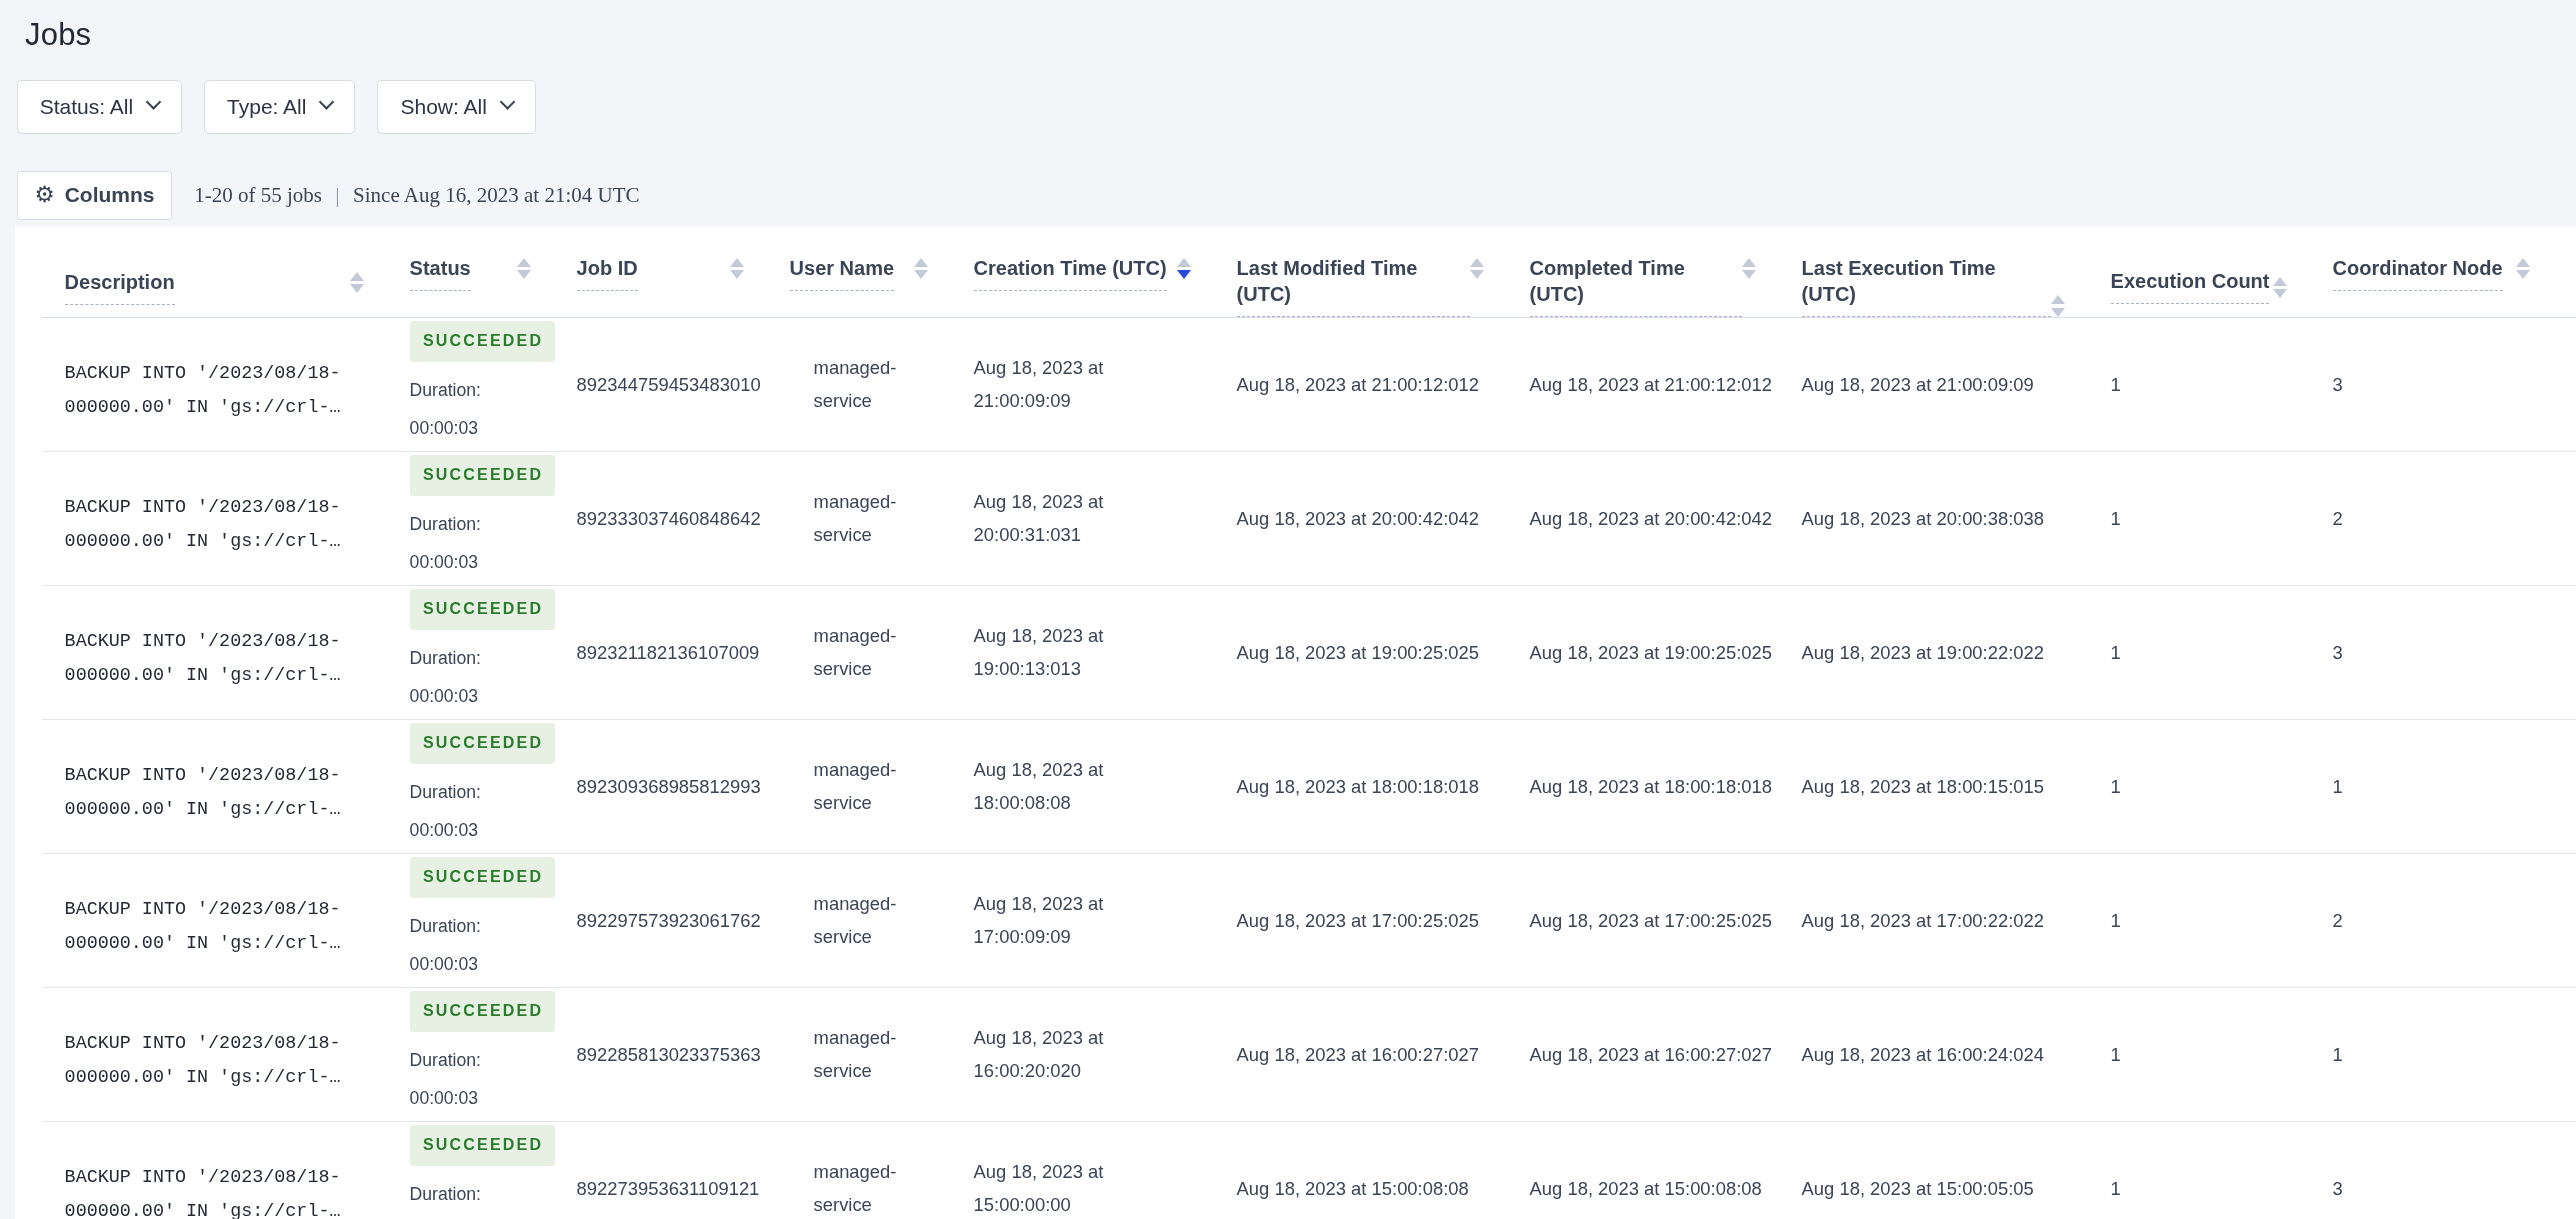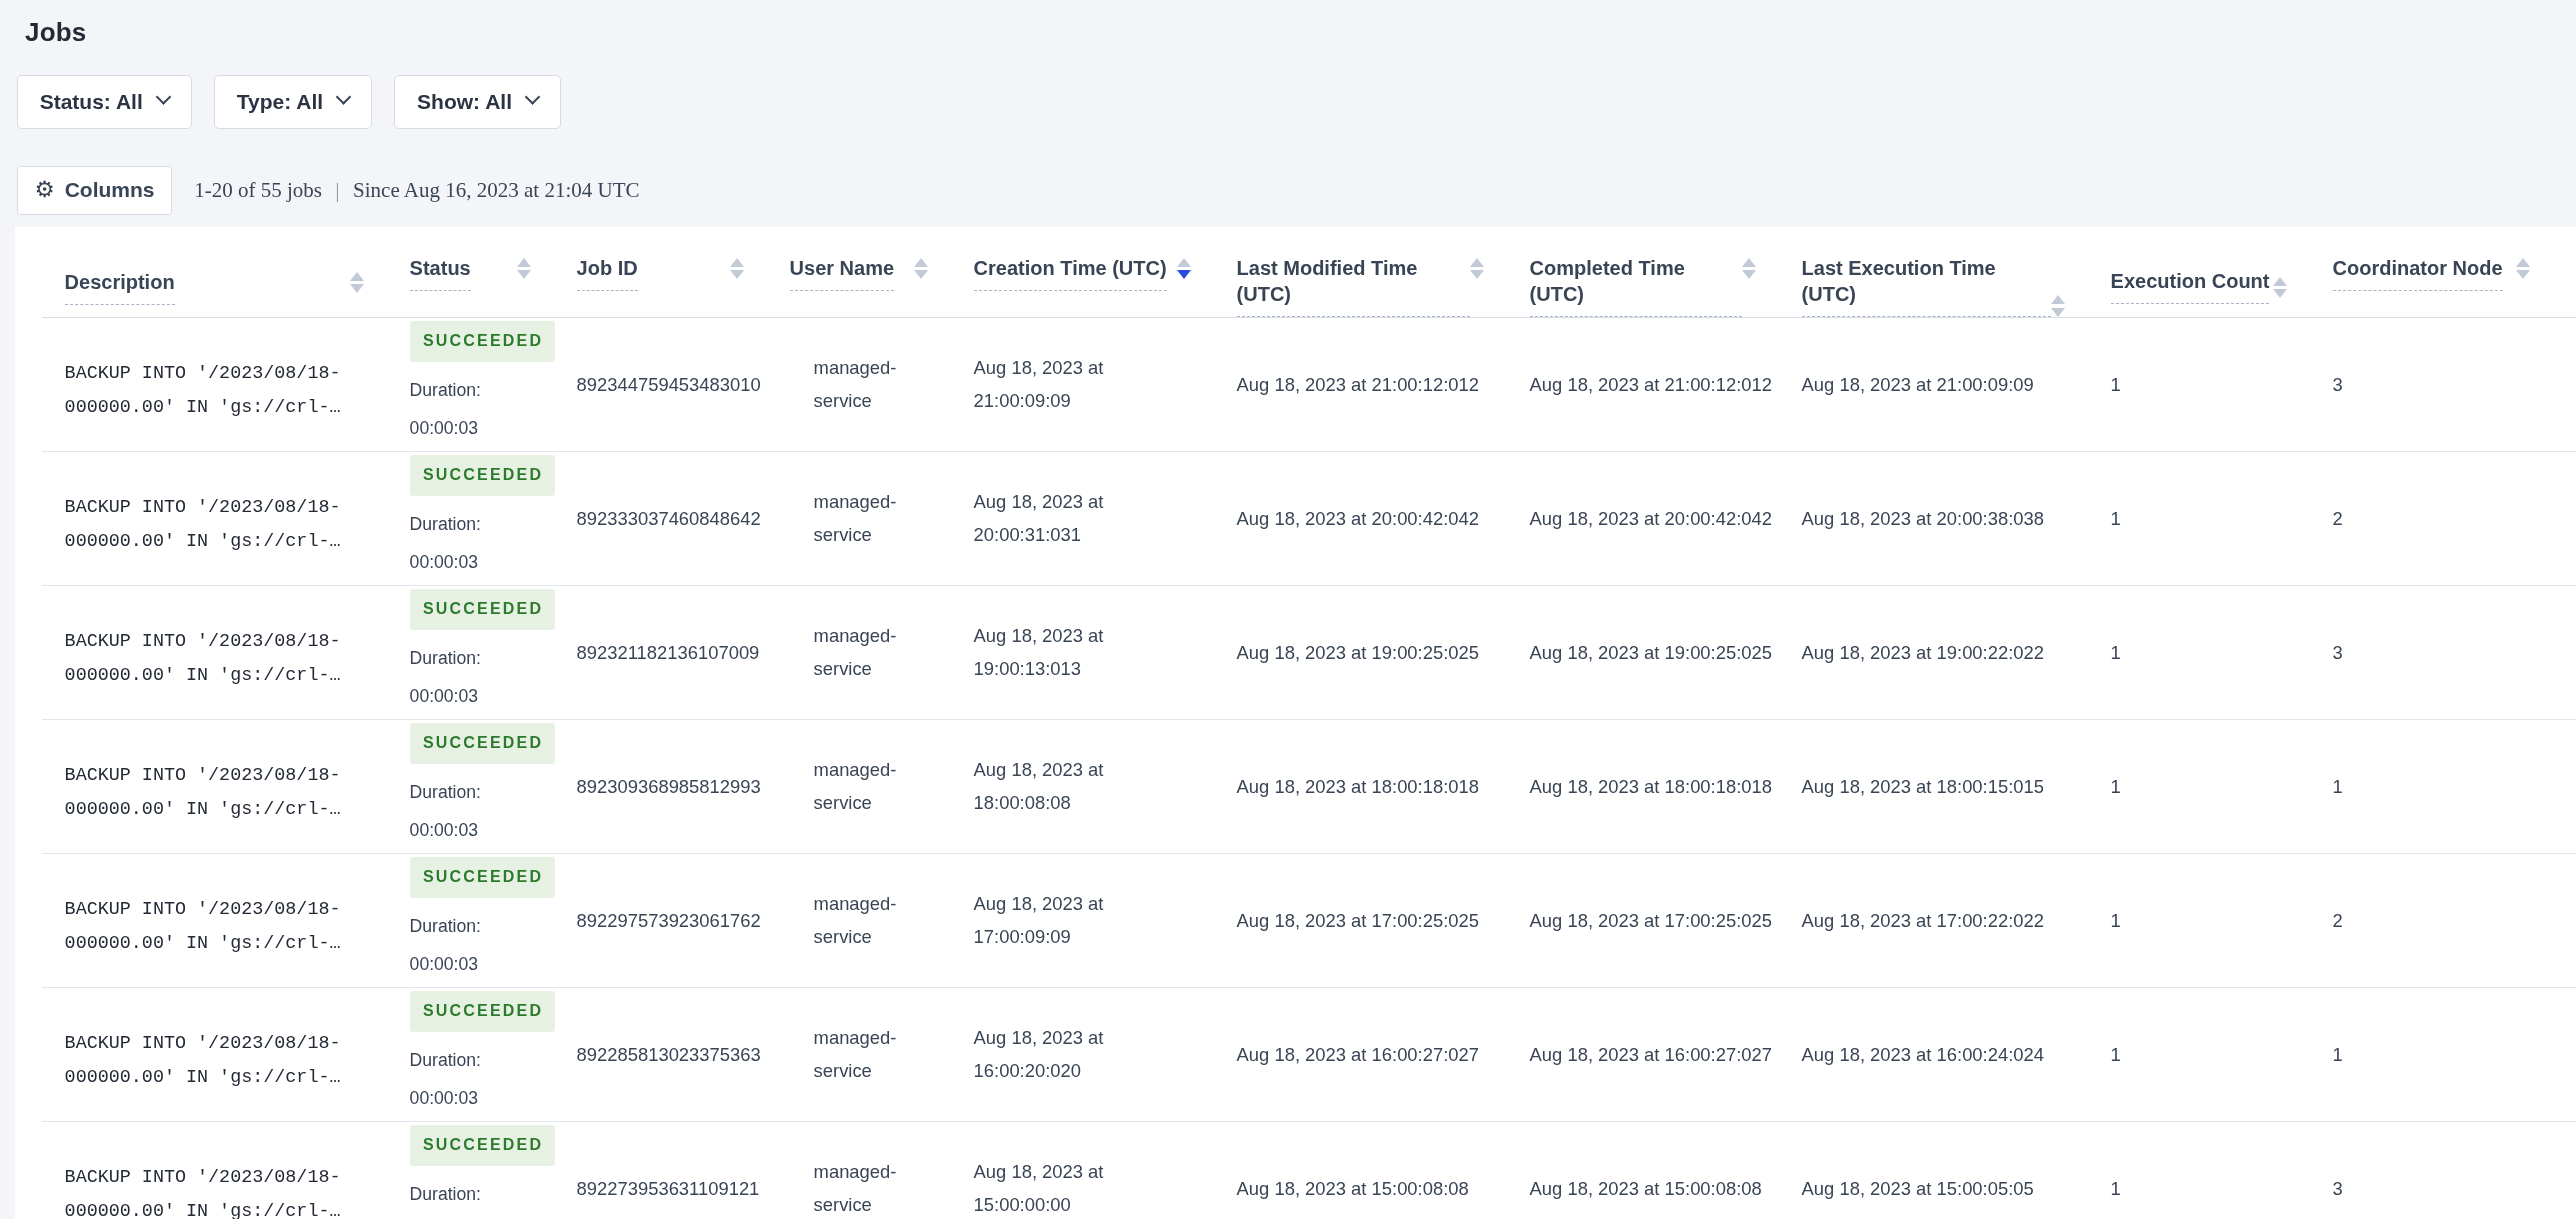--- a/index.html
+++ b/index.html
@@ -6,30 +6,30 @@
   html,body { width:2576px; height:1219px; overflow:hidden; }
   body {
     background:#f4f5f9;
     font-family:"Liberation Sans", sans-serif;
     color:#394455;
   }
   .page { width:2576px; height:1219px; position:relative; }
 
   
   .page-title {
-    font-size:26px; font-weight:700; color:#242a35;
+    font-size:31px; font-weight:400; color:#242a35;
     padding:16.7px 0 0 25px; letter-spacing:0.2px;
   }
   .filter-bar { display:flex; gap:22px; margin:27px 0 0 16.7px; }
   .dropdown {
     display:inline-flex; align-items:center; gap:15px;
     background:#ffffff; border:0.8px solid #d6dbe4; border-radius:5px;
     padding:0 22px; height:54px;
     font-family:"Liberation Sans", sans-serif;
-    font-size:21px; font-weight:700; color:#2c3443; cursor:pointer;
+    font-size:21px; font-weight:400; color:#2c3443; cursor:pointer;
   }
   .chevron {
     width:11px; height:11px; border-right:2.5px solid #394455; border-bottom:2.5px solid #394455;
     transform:rotate(45deg) translate(-2.5px,-2.5px); margin-top:-3.3px;
   }
   .toolbar { display:flex; align-items:center; gap:22px; margin:37px 0 0 16.7px; }
   .columns-btn {
     display:inline-flex; align-items:center; gap:10px;
     background:#ffffff; border:0.8px solid #d6dbe4; border-radius:3.3px;
     padding:0 16.7px; height:49px; cursor:pointer;

